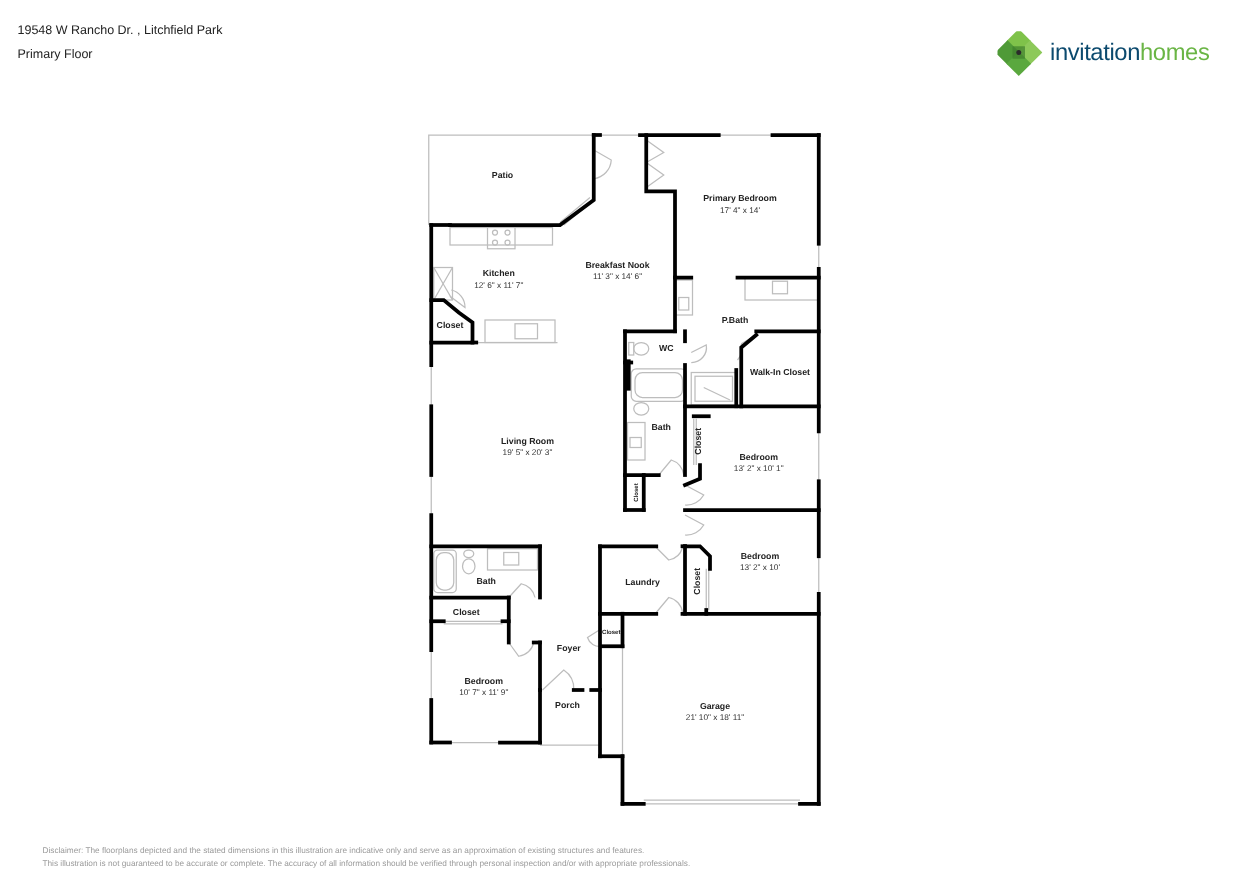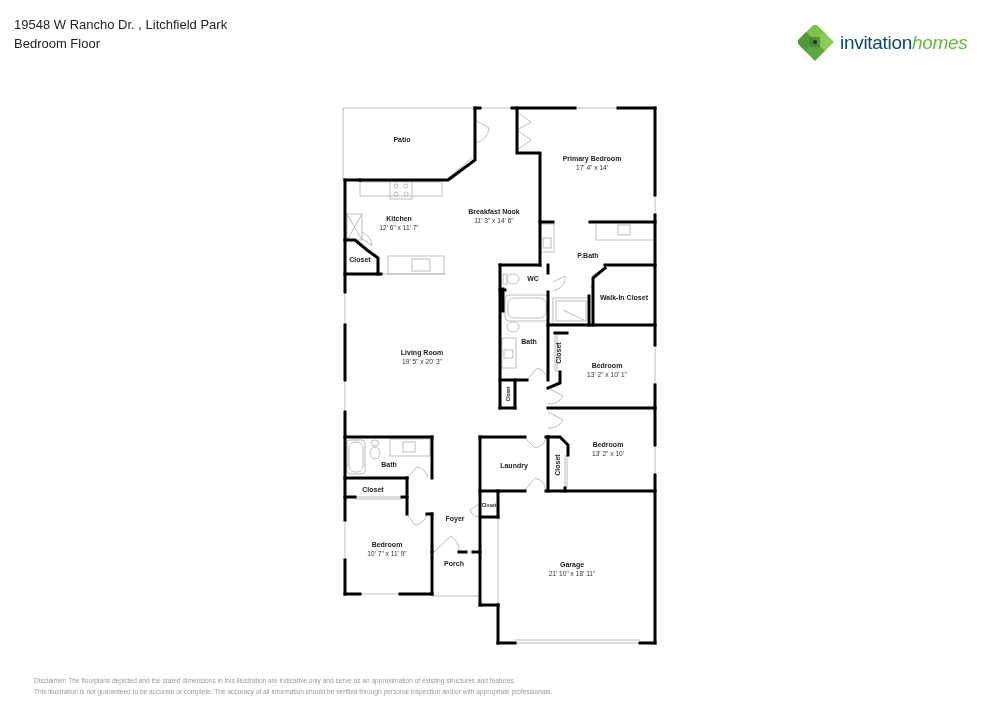--- a/index.html
+++ b/index.html
@@ -1,35 +1,35 @@
 <!DOCTYPE html>
 <html><head>
 <meta charset="utf-8">
 <style>
   html, body { margin:0; padding:0; background:#ffffff; }
   body { width:1000px; height:707px; position:relative; overflow:hidden; font-family:"Liberation Sans", sans-serif; color:#222; }
-  .addr { position:absolute; left:14px; top:15px; font-size:13px; line-height:19px; color:#222; }
+  .addr { position:absolute; left:14px; top:15px; font-size:10px; line-height:19px; color:#222; }
   .addr div { white-space:nowrap; }
   .logo { position:absolute; left:798px; top:25px; display:flex; align-items:center; }
   .logo-text { font-size:19px; letter-spacing:-0.3px; margin-left:6px; }
   .logo-text .w1 { color:#0c4a6e; }
-  .logo-text .w2 { color:#6ab545;font-style:italic; }
+  .logo-text .w2 { color:#6ab545; }
   .plan { position:absolute; left:0; top:0; }
   .disclaimer { position:absolute; left:34px; top:675px; font-size:6.6px; line-height:11px; color:#9a9a9a; }
   .disclaimer div { white-space:nowrap; }
   .rl { font-family:"Liberation Sans", sans-serif; font-size:7px; font-weight:bold; fill:#222; text-anchor:middle; }
   .rd { font-family:"Liberation Sans", sans-serif; font-size:6.6px; fill:#333; text-anchor:middle; }
   .rls { font-family:"Liberation Sans", sans-serif; font-size:4.8px; font-weight:bold; fill:#222; text-anchor:middle; }
 </style>
 </head>
 <body>
 
 <div class="addr">
   <div>19548 W Rancho Dr. , Litchfield Park</div>
-  <div>Bedroom Floor</div>
+  <div>Primary Floor</div>
 </div>
 
 <div class="logo">
   <svg width="36" height="36" viewBox="0 0 36 36">
     <rect x="10" y="1" width="14" height="14" transform="rotate(45 17 8)" fill="#7fc24a"></rect>
     <rect x="1" y="10" width="14" height="14" transform="rotate(45 8 17)" fill="#4f9a37"></rect>
     <rect x="19" y="10" width="14" height="14" transform="rotate(45 26 17)" fill="#8dc95a"></rect>
     <rect x="10" y="19" width="14" height="14" transform="rotate(45 17 26)" fill="#5aa83e"></rect>
     <rect x="12" y="12" width="10" height="10" fill="#3e7f2c" opacity="0.7"></rect>
     <circle cx="17" cy="17" r="2" fill="#2b2b2b"></circle>

